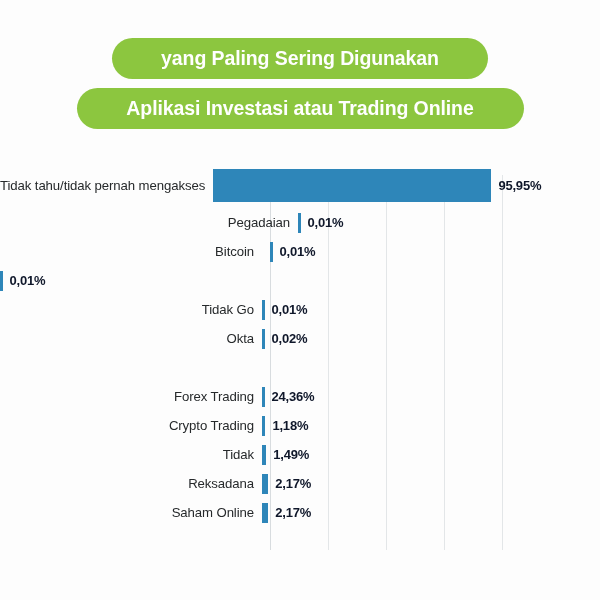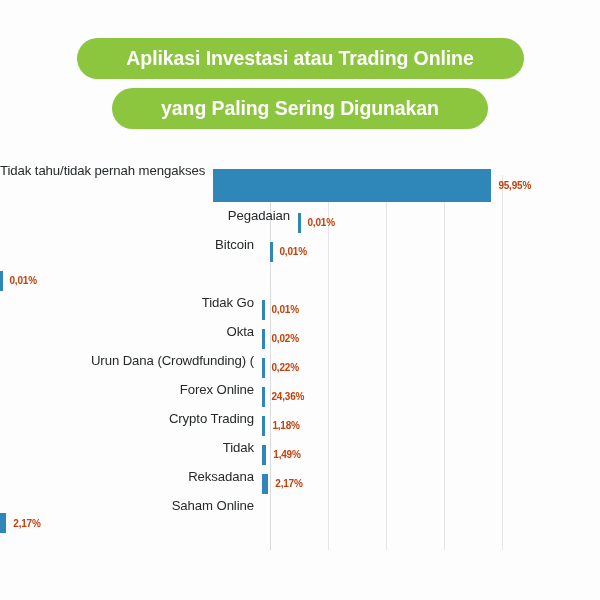--- a/index.html
+++ b/index.html
@@ -77,21 +77,21 @@
     position:absolute;
     left:0;top:0;
     width:600px;height:392px;
   }
   .row{
     position:absolute;
     left:0;
     height:29px;
     width:528px;
     display:flex;
-    align-items:flex-start;
+    align-items:center;
   }
   .row-label{
     width:262px;
     text-align:right;
     padding-right:8px;
     box-sizing:border-box;
     font-size:13.2px;
     color:#26292b;
     white-space:nowrap;
     letter-spacing:-0.1px;
@@ -105,35 +105,35 @@
   }
   .bar{
     height:20px;
     background:#2e86b9;
     min-width:2px;
   }
   .row.top .bar{ height:33px; }
   .row.top .row-label{ font-size:13.2px; }
   .bar-value{
     margin-left:7px;
-    font-size:10px;
+    font-size:13px;
     font-weight:bold;
-    color:#c2410c;
+    color:#0f172a;
     white-space:nowrap;
     letter-spacing:-0.2px;
   }
 </style>
 </head>
 <body>
 
 <div id="infographic">
 
   <div class="title-block">
+    <div class="title-pill line2">yang Paling Sering Digunakan</div>
     <div class="title-pill line1">Aplikasi Investasi atau Trading Online</div>
-    <div class="title-pill line2">yang Paling Sering Digunakan</div>
   </div>
 
   <div id="chart">
     <div class="plot">
       <div class="axis-line"></div>
       <div class="gridlines" id="gridlines">
           <div class="gridline" style="left: 58px;"></div>
           <div class="gridline" style="left: 116px;"></div>
           <div class="gridline" style="left: 174px;"></div>
           <div class="gridline" style="left: 232px;"></div>
@@ -174,29 +174,22 @@
             <div class="bar-value">0,01%</div>
           </div>
         </div>
         <div class="row" style="top: 161px; height: 29px;">
           <div class="row-label">Okta</div>
           <div class="bar-wrap">
             <div class="bar" style="width: 2.5px; background: rgb(46, 134, 185);"></div>
             <div class="bar-value">0,02%</div>
           </div>
         </div>
-        <div class="row" style="top: 190px; height: 29px;">
-          <div class="row-label">Urun Dana (Crowdfunding) (</div>
-          <div class="bar-wrap">
-            <div class="bar" style="width: 2.5px; background: rgb(46, 134, 185);"></div>
-            <div class="bar-value">0,22%</div>
-          </div>
-        </div>
         <div class="row" style="top: 219px; height: 29px;">
-          <div class="row-label">Forex Online</div>
+          <div class="row-label">Forex Trading</div>
           <div class="bar-wrap">
             <div class="bar" style="width: 2.5px; background: rgb(46, 134, 185);"></div>
             <div class="bar-value">24,36%</div>
           </div>
         </div>
         <div class="row" style="top: 248px; height: 29px;">
           <div class="row-label">Crypto Trading</div>
           <div class="bar-wrap">
             <div class="bar" style="width: 3.422px; background: rgb(46, 134, 185);"></div>
             <div class="bar-value">1,18%</div>
@@ -209,21 +202,21 @@
             <div class="bar-value">1,49%</div>
           </div>
         </div>
         <div class="row" style="top: 306px; height: 29px;">
           <div class="row-label">Reksadana</div>
           <div class="bar-wrap">
             <div class="bar" style="width: 6.293px; background: rgb(46, 134, 185);"></div>
             <div class="bar-value">2,17%</div>
           </div>
         </div>
-        <div class="row" style="top: 335px; height: 29px; flex-direction: column;">
+        <div class="row" style="top: 335px; height: 29px;">
           <div class="row-label">Saham Online</div>
           <div class="bar-wrap">
             <div class="bar" style="width: 6.293px; background: rgb(46, 134, 185);"></div>
             <div class="bar-value">2,17%</div>
           </div>
         </div>
       </div>
   </div>
 
 </div>

